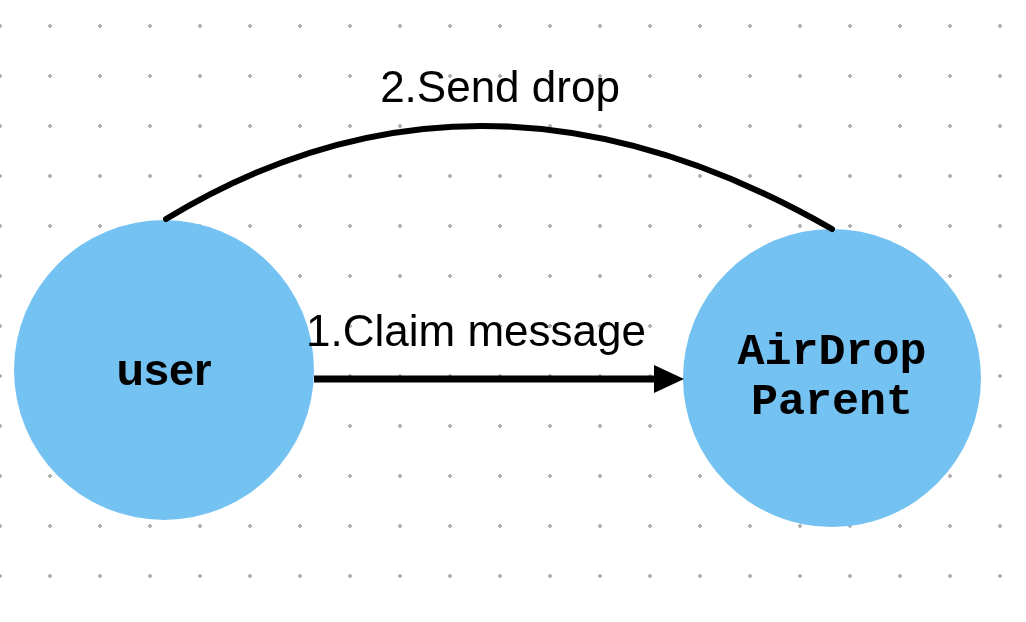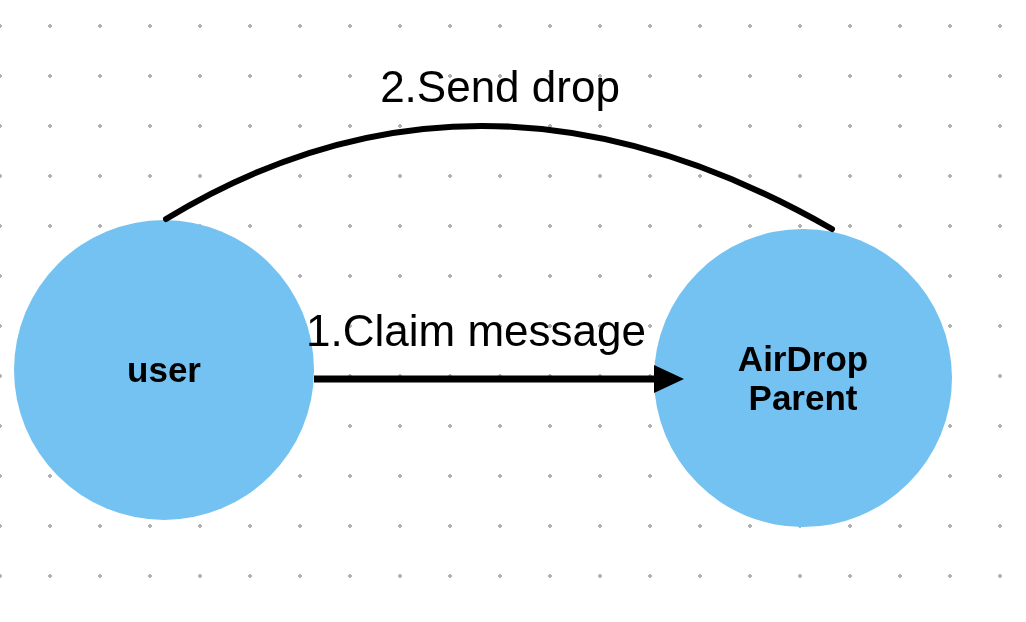--- a/index.html
+++ b/index.html
@@ -21,36 +21,37 @@
   }
   .node {
     position: absolute;
     border-radius: 50%;
     background: #74c2f1;
     display: flex;
     align-items: center;
     justify-content: center;
     text-align: center;
     font-weight: 700;
-    font-size: 35px;
+    font-size: 45px;
     line-height: 1.12;
     color: #000000;
     white-space: pre-line;
   }
   #node-user {
     left: 14px;
     top: 220px;
     width: 300px;
     height: 300px;
   }
   #node-airdrop-parent {
-    left: 654px;
+    left: 683px;
     top: 229px;
     width: 298px;
     height: 298px;
+    font-family: Liberation Mono, monospace;
   }
   .connectors {
     position: absolute;
     left: 0;
     top: 0;
     pointer-events: none;
   }
   .connectors .hit {
     pointer-events: stroke;
   }

